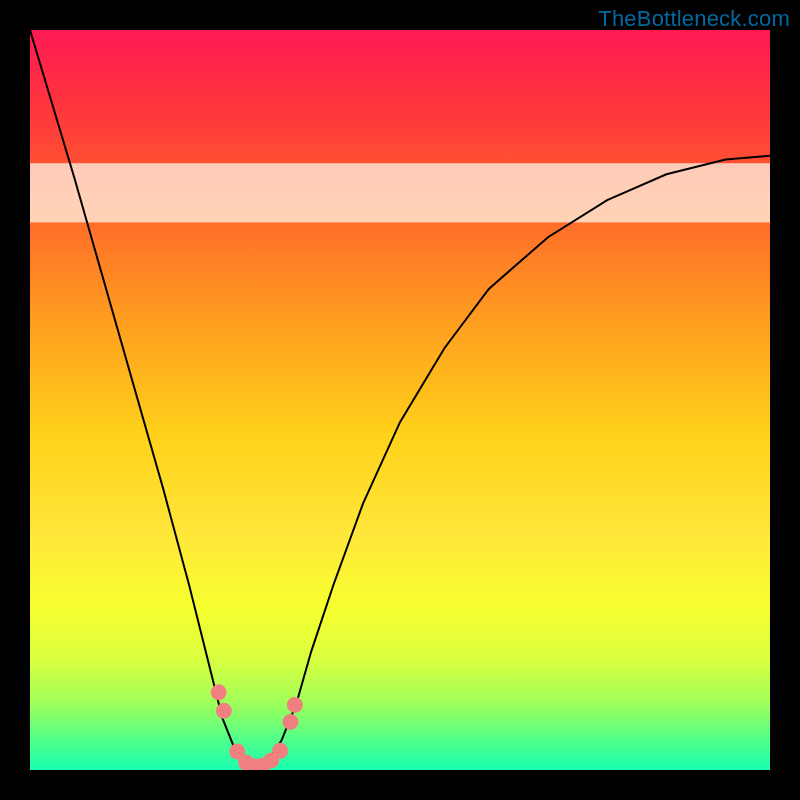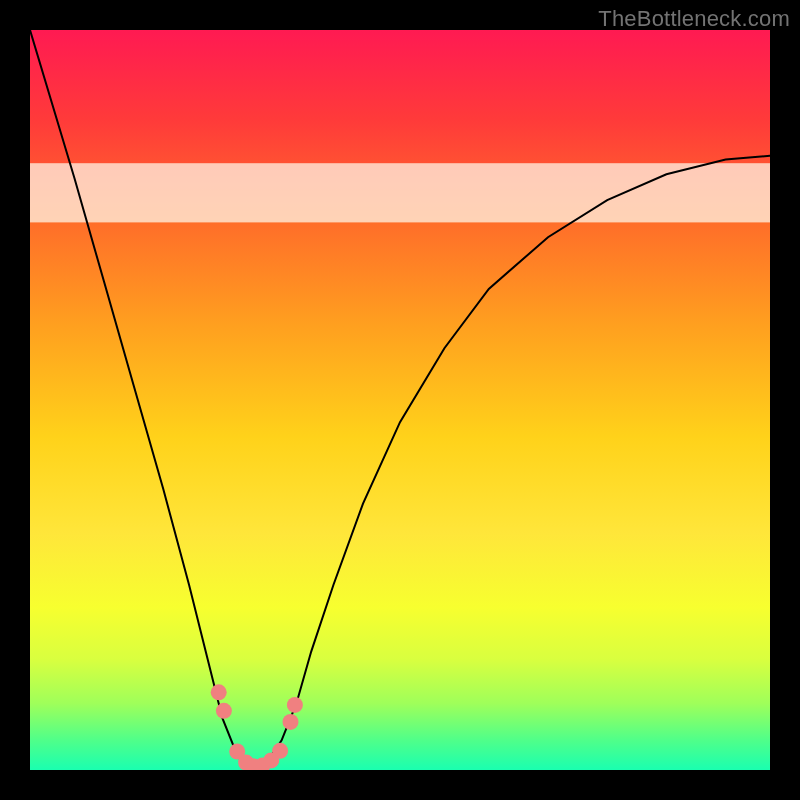--- a/index.html
+++ b/index.html
@@ -14,21 +14,21 @@
   .outer {
     position: relative;
     width: 800px;
     height: 800px;
     background: #000;
   }
   .watermark {
     position: absolute;
     top: 6px;
     right: 10px;
-    color: #737373;
+    color: #0369a1;
     font-size: 22px;
     font-weight: 500;
     letter-spacing: 0.2px;
     z-index: 10;
   }
   .plot {
     position: absolute;
     left: 30px;
     top: 30px;
     width: 740px;

